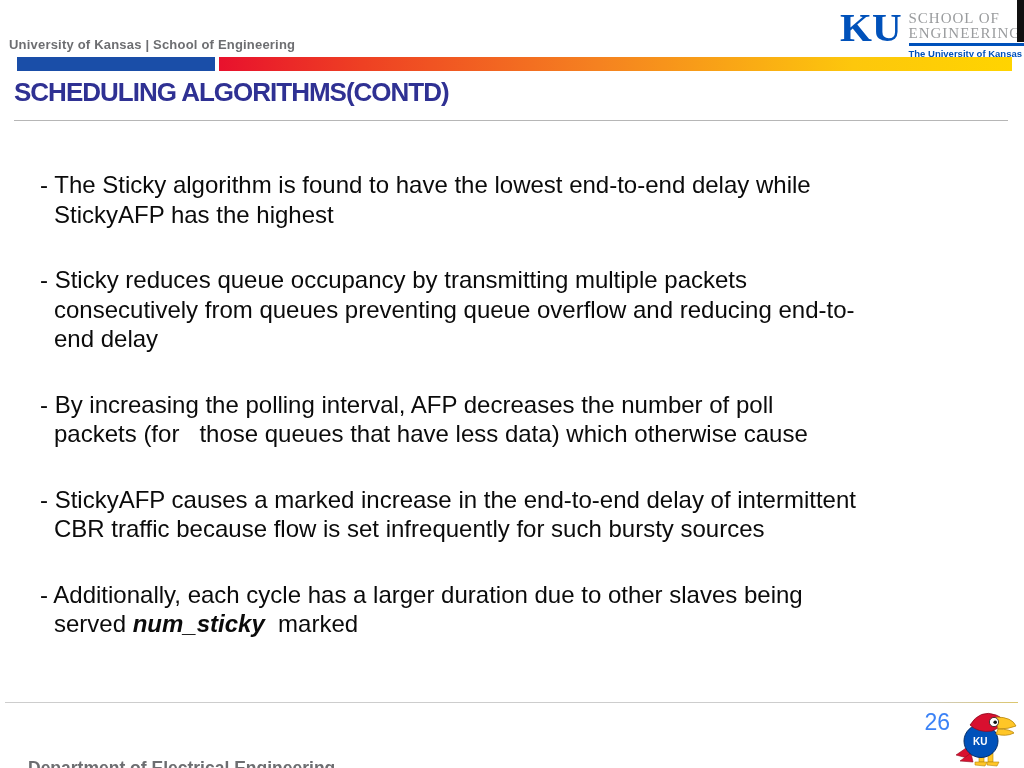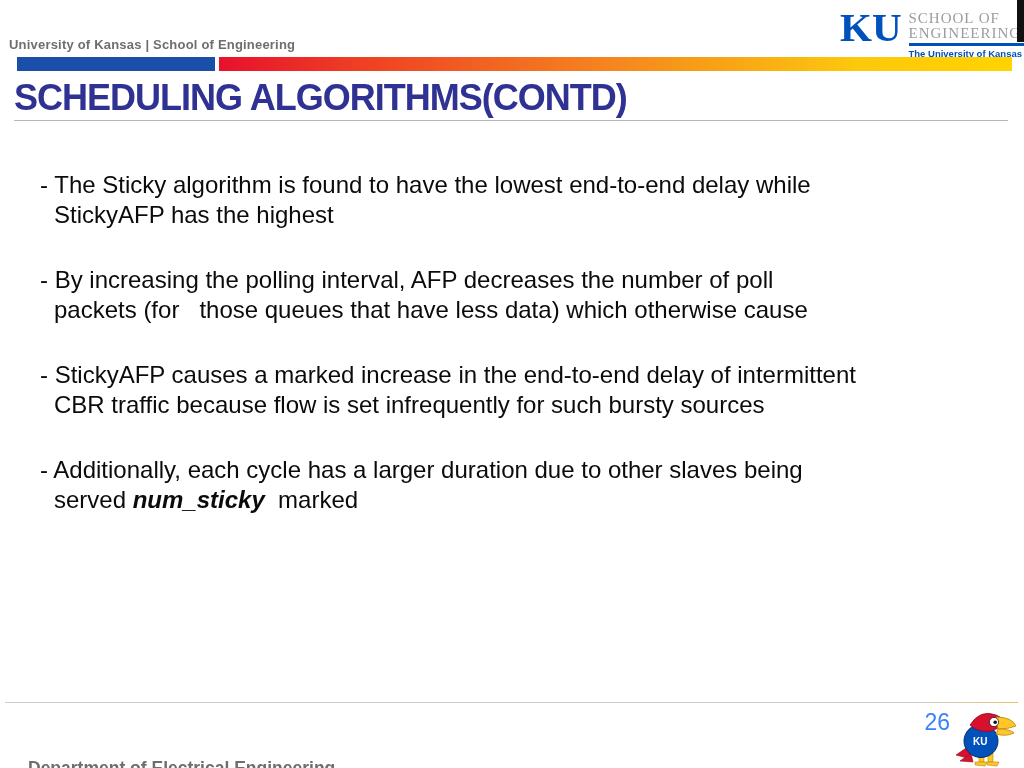--- a/index.html
+++ b/index.html
@@ -79,21 +79,21 @@
     font-size: 9.5px;
     font-weight: bold;
     color: #0051ba;
     white-space: pre;
   }
 
   
   .title {
     position: absolute;
     left: 14px; top: 77px;
-    font-size: 36px;
+    font-size: 26px;
     font-weight: bold;
     letter-spacing: -1px;
     color: #2f3193;
     white-space: pre;
   }
   .title-rule {
     position: absolute;
     left: 14px; top: 120px;
     width: 994px; height: 1px;
     background: #b6b6b6;
@@ -170,20 +170,25 @@
 
   <h1 class="title">SCHEDULING ALGORITHMS(CONTD)</h1>
   <div class="title-rule"></div>
 
   <div class="content">
     <div class="bullet">
       <div class="bline first">- The Sticky algorithm is found to have the lowest end-to-end delay while</div>
       <div class="bline">StickyAFP has the highest</div>
     </div>
     <div class="bullet">
+      <div class="bline first">- Sticky reduces queue occupancy by transmitting multiple packets</div>
+      <div class="bline">consecutively from queues preventing queue overflow and reducing end-to-</div>
+      <div class="bline">end delay</div>
+    </div>
+    <div class="bullet">
       <div class="bline first">- By increasing the polling interval, AFP decreases the number of poll</div>
       <div class="bline">packets (for   those queues that have less data) which otherwise cause</div>
     </div>
     <div class="bullet">
       <div class="bline first">- StickyAFP causes a marked increase in the end-to-end delay of intermittent</div>
       <div class="bline">CBR traffic because flow is set infrequently for such bursty sources</div>
     </div>
     <div class="bullet">
       <div class="bline first">- Additionally, each cycle has a larger duration due to other slaves being</div>
       <div class="bline"><span>served </span><span class="bold">num_sticky</span><span>  marked</span></div>

